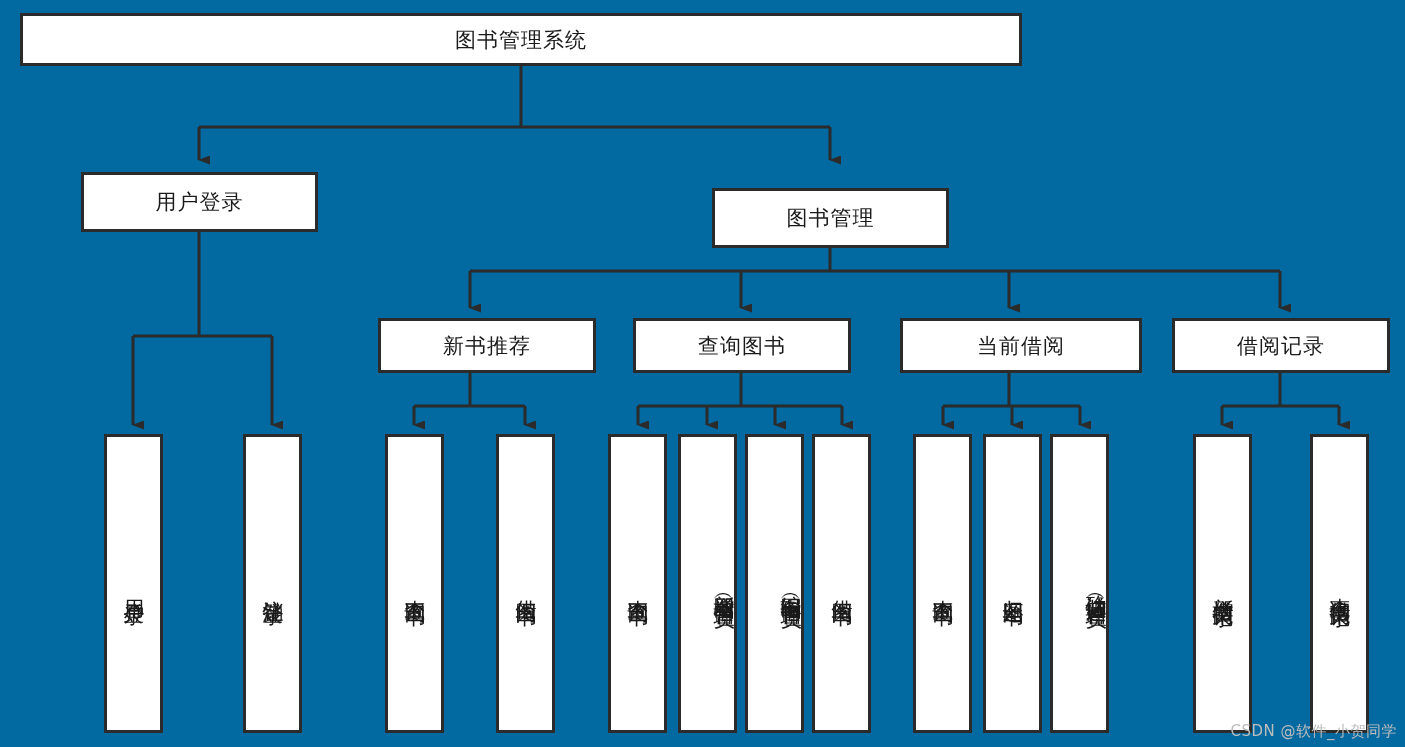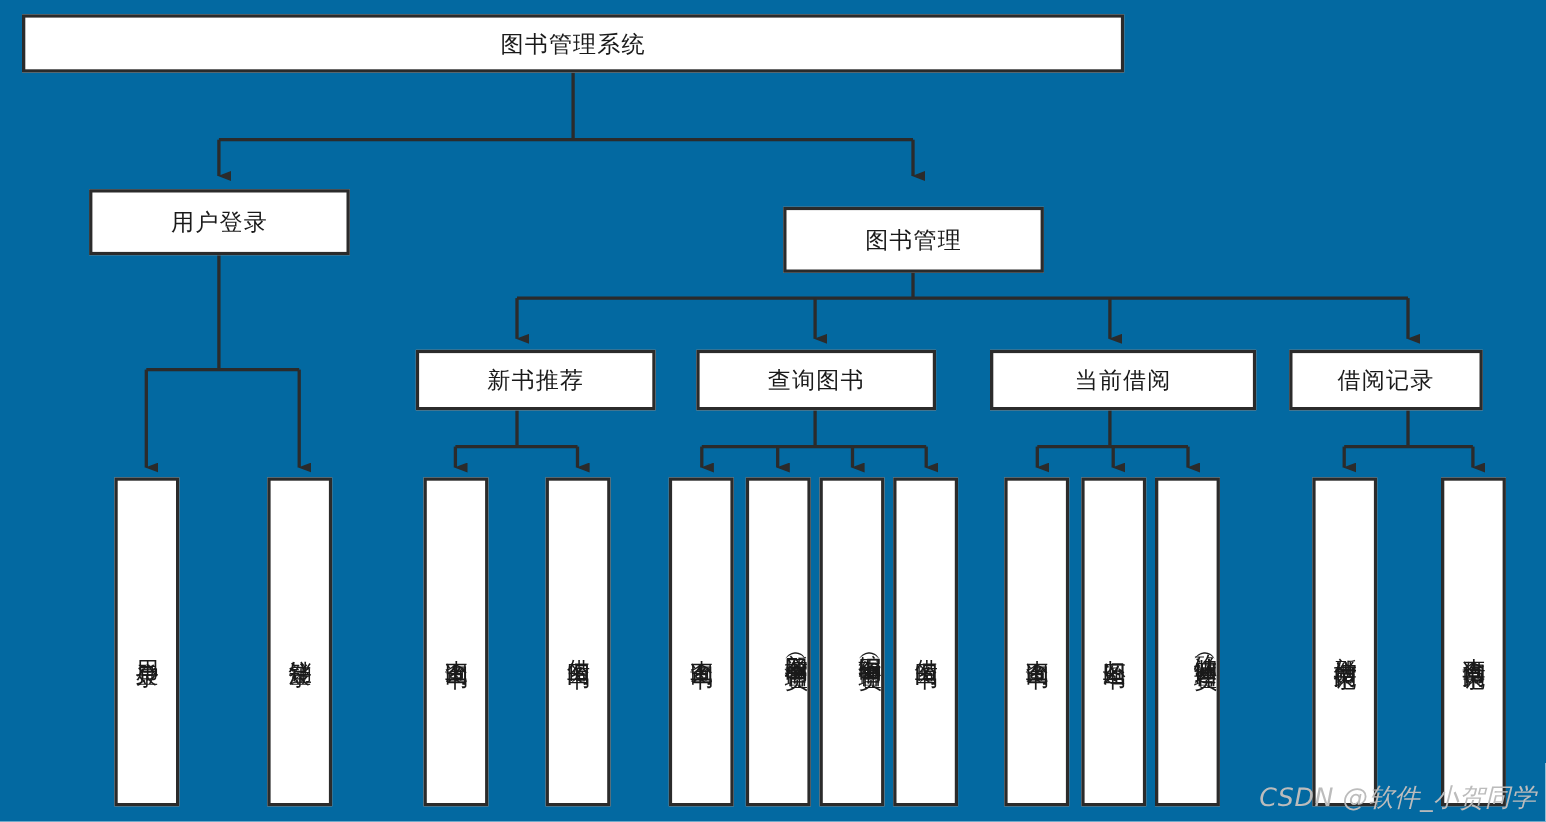--- a/index.html
+++ b/index.html
@@ -52,25 +52,24 @@
     left: 0;
     top: 0;
     width: 1405px;
     height: 747px;
     pointer-events: none;
   }
   .watermark {
     position: absolute;
     right: 8px;
     bottom: 6px;
-    font-size: 23px;
+    font-size: 15px;
     color: #bcbcbc;
     letter-spacing: 0.5px;
     white-space: nowrap;
-    font-style: italic;
   }
 </style>
 </head>
 <body>
 
 <div id="canvas">
 
   <svg class="links" viewBox="0 0 1405 747">
     <defs>
       <marker id="arrow" markerWidth="10" markerHeight="12" refX="4.5" refY="11" orient="auto" markerUnits="userSpaceOnUse">
@@ -122,21 +121,21 @@
   </svg>
 
   <div class="node horiz" style="left:20px; top:13px; width:1002px; height:53px;">图书管理系统</div>
 
   <div class="node horiz" style="left:81px; top:172px; width:237px; height:60px;">用户登录</div>
   <div class="node horiz" style="left:712px; top:172px; width:237px; height:60px;margin-top:16px;">图书管理</div>
 
   <div class="node horiz" style="left:362px; top:318px; width:218px; height:55px;margin-left:16px;">新书推荐</div>
   <div class="node horiz" style="left:633px; top:318px; width:218px; height:55px;">查询图书</div>
   <div class="node horiz" style="left:900px; top:318px; width:242px; height:55px;">当前借阅</div>
-  <div class="node horiz" style="left:1172px; top:318px; width:176px; height:55px;">借阅记录</div>
+  <div class="node horiz" style="left:1172px; top:318px; width:218px; height:55px;">借阅记录</div>
 
   <div class="node vert midaligned" style="left:104px; top:434px; width:59px; height:299px;">用户登录</div>
   <div class="node vert midaligned" style="left:243px; top:434px; width:59px; height:299px;">注销登录</div>
 
   <div class="node vert midaligned" style="left:385px; top:434px; width:59px; height:299px;">查询图书</div>
   <div class="node vert midaligned" style="left:496px; top:434px; width:59px; height:299px;">借阅图书</div>
 
   <div class="node vert midaligned" style="left:608px; top:434px; width:59px; height:299px;">查询图书</div>
   <div class="node vert topaligned" style="left:678px; top:434px; width:59px; height:299px;">新增图书（管理员）</div>
   <div class="node vert topaligned" style="left:745px; top:434px; width:59px; height:299px;">编辑图书（管理员）</div>

